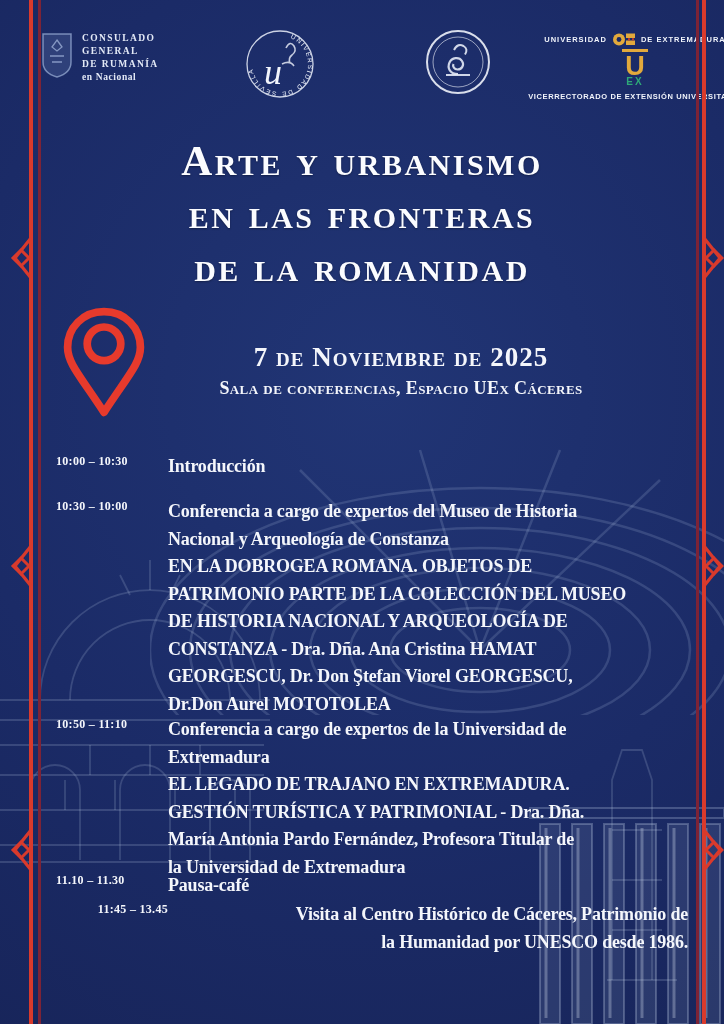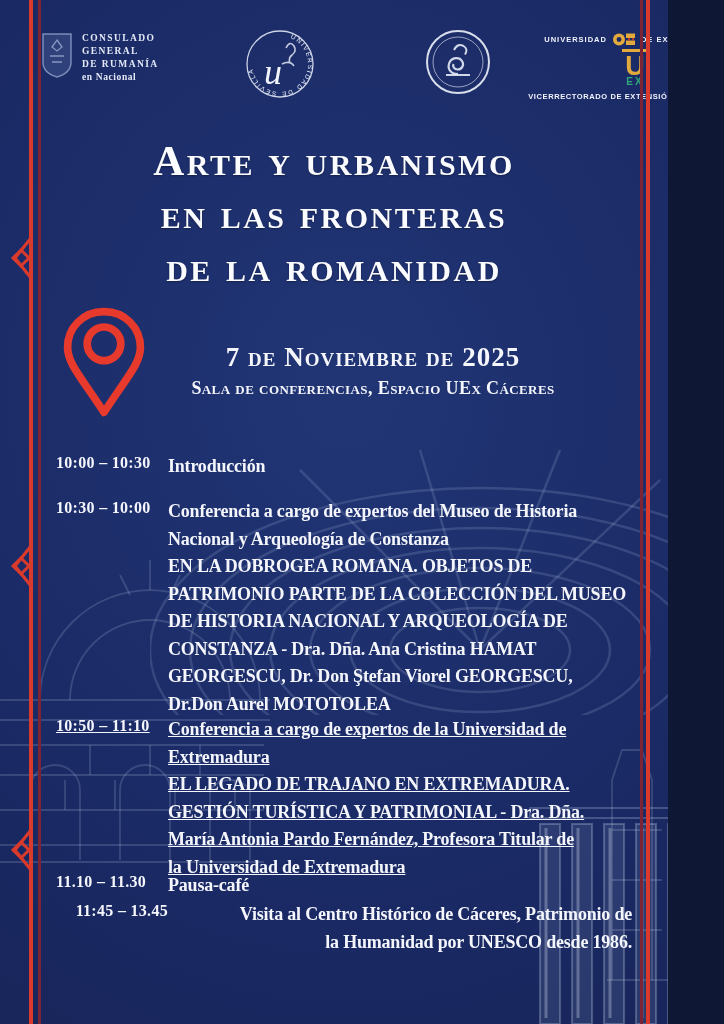--- a/index.html
+++ b/index.html
@@ -1,17 +1,17 @@
 <!DOCTYPE html>
 <html><head>
 <meta charset="utf-8">
 <style>
   html,body{margin:0;padding:0;background:#0e1733;}
   .poster{
-    position:relative;width:668px;height:1024px;overflow:hidden;
+    position:relative;width:724px;height:1024px;overflow:hidden;
     background:radial-gradient(120% 90% at 52% 38%, #213575 0%, #1b2b67 48%, #162254 100%);
     font-family:"Liberation Serif",serif;color:#f4f6fb;
   }
   .layer{position:absolute;inset:0;}
   .z0{z-index:0;} .z1{z-index:1;} .z2{z-index:2;}
 
   
   .vline{position:absolute;top:0;bottom:0;}
   .vl-bright-left{left:29px;width:4px;background:#d93a2c;}
   .vl-dark-left{left:38px;width:3px;background:#7d2336;}
@@ -44,23 +44,23 @@
 
   
   .pin{position:absolute;left:62px;top:306px;}
   .datebox{position:absolute;top:342px;left:118px;right:40px;text-align:center;}
   .date{font-size:27px;font-weight:bold;font-variant:small-caps;letter-spacing:1px;}
   .venue{font-size:18px;font-weight:bold;font-variant:small-caps;letter-spacing:.4px;margin-top:5px;}
 
   
   .schedule{position:absolute;top:453px;left:56px;right:36px;}
   .row{position:absolute;left:0;right:0;display:flex;align-items:flex-start;}
-  .row .time{flex:none;width:112px;font-size:16px;font-weight:bold;letter-spacing:.3px;padding-top:1px;}
+  .row .time{flex:none;width:112px;font-size:12px;font-weight:bold;letter-spacing:.3px;padding-top:1px;}
   .row .desc{flex:1;font-size:18px;font-weight:bold;line-height:27.5px;letter-spacing:-0.2px;white-space:pre-line;}
-  .r1{top:0;} .r2{top:45px;} .r3{top:263px;text-decoration:underline;} .r4{top:419px;} .r5{top:448px;text-align:right;}
+  .r1{top:0;} .r2{top:45px;} .r3{top:263px;} .r4{top:419px;} .r5{top:448px;text-align:right;}
 
   svg{display:block;}
 </style>
 </head>
 <body>
 
 <div class="poster">
 
   <svg class="layer z0" width="724" height="1024" viewBox="0 0 724 1024">
     <defs>

